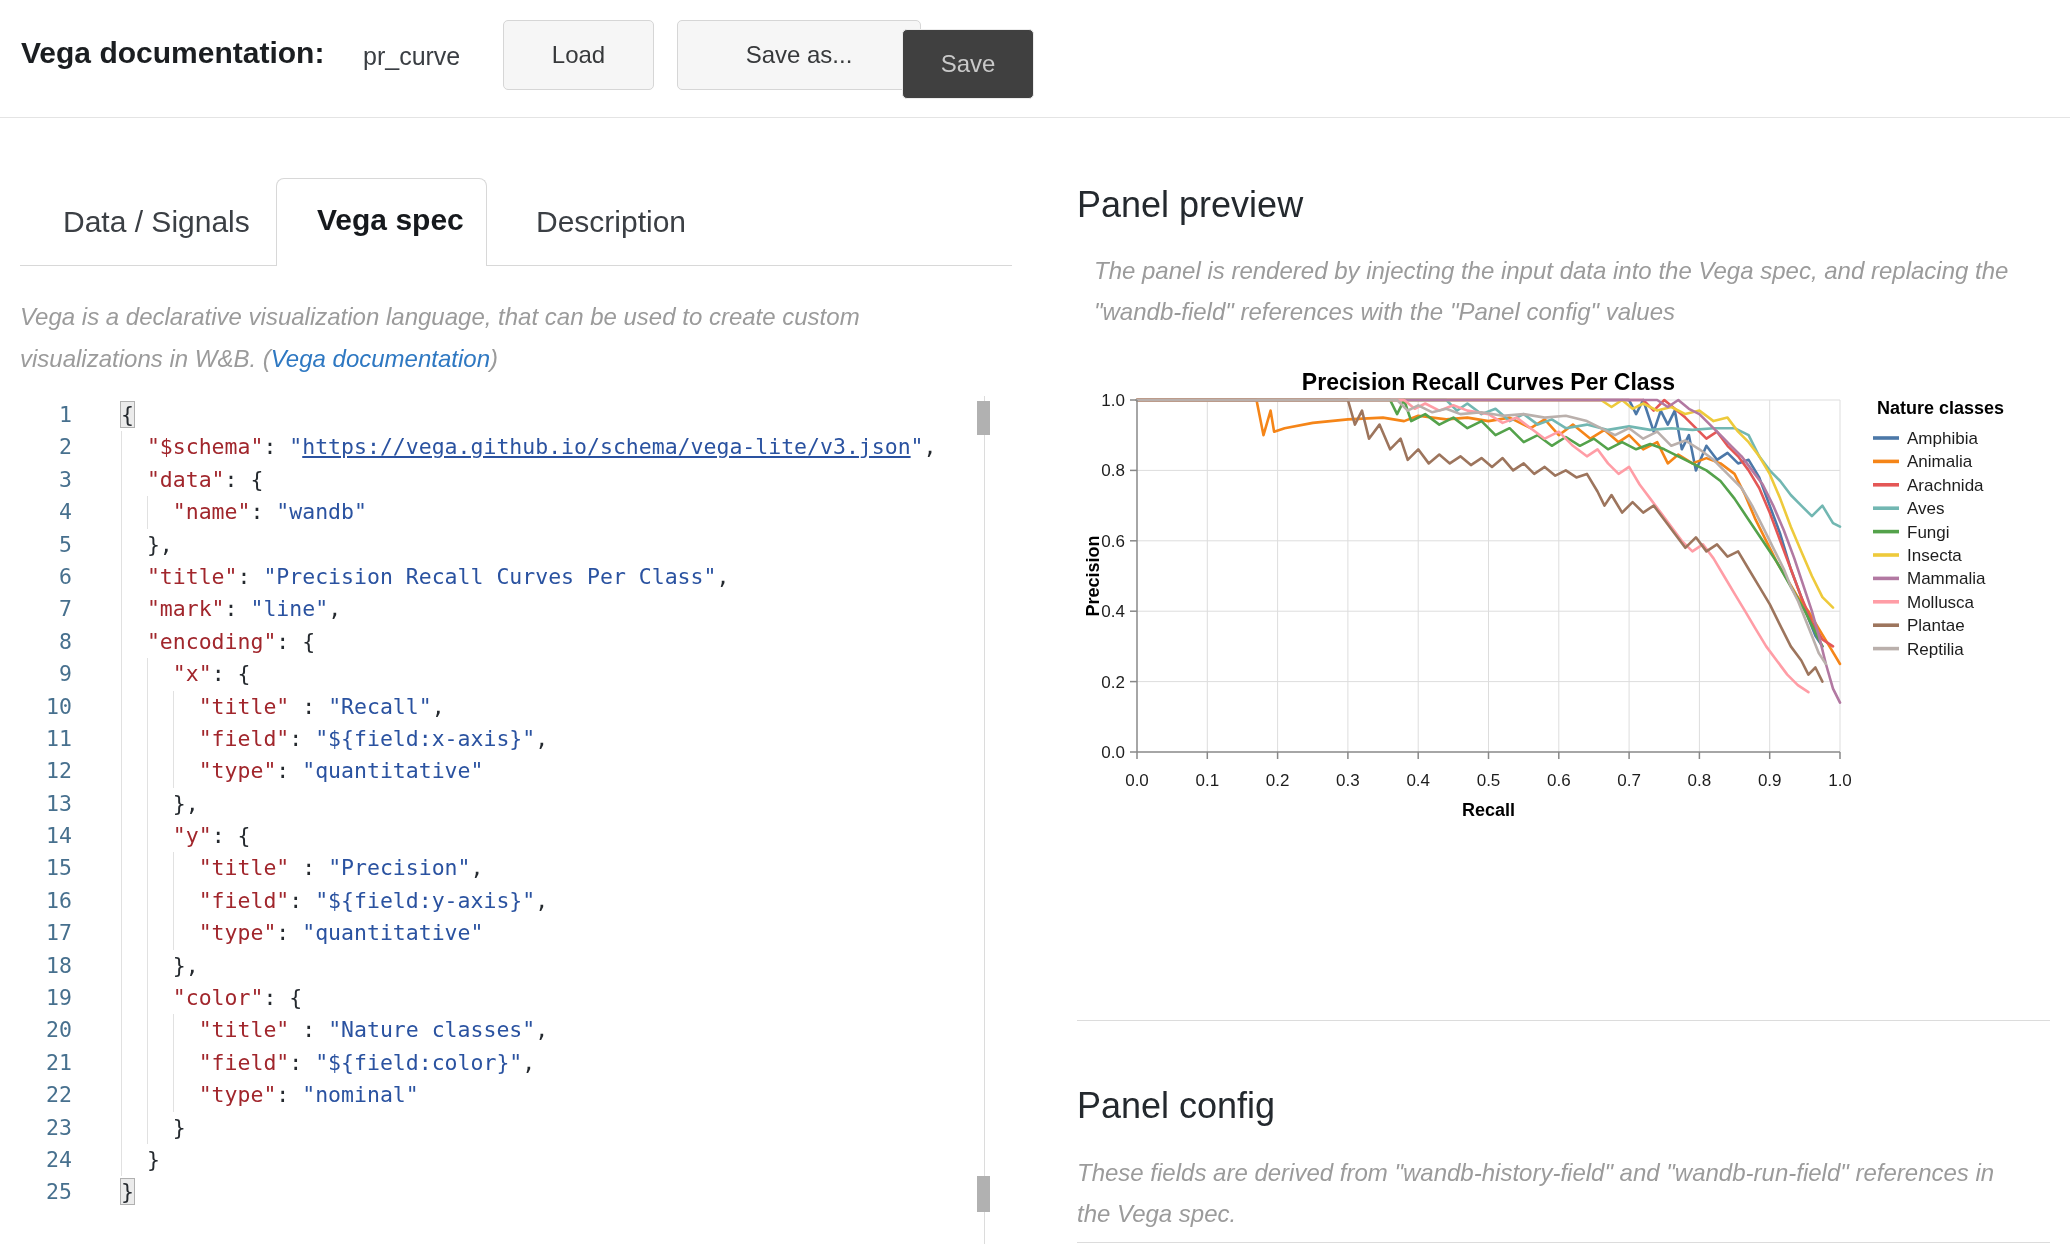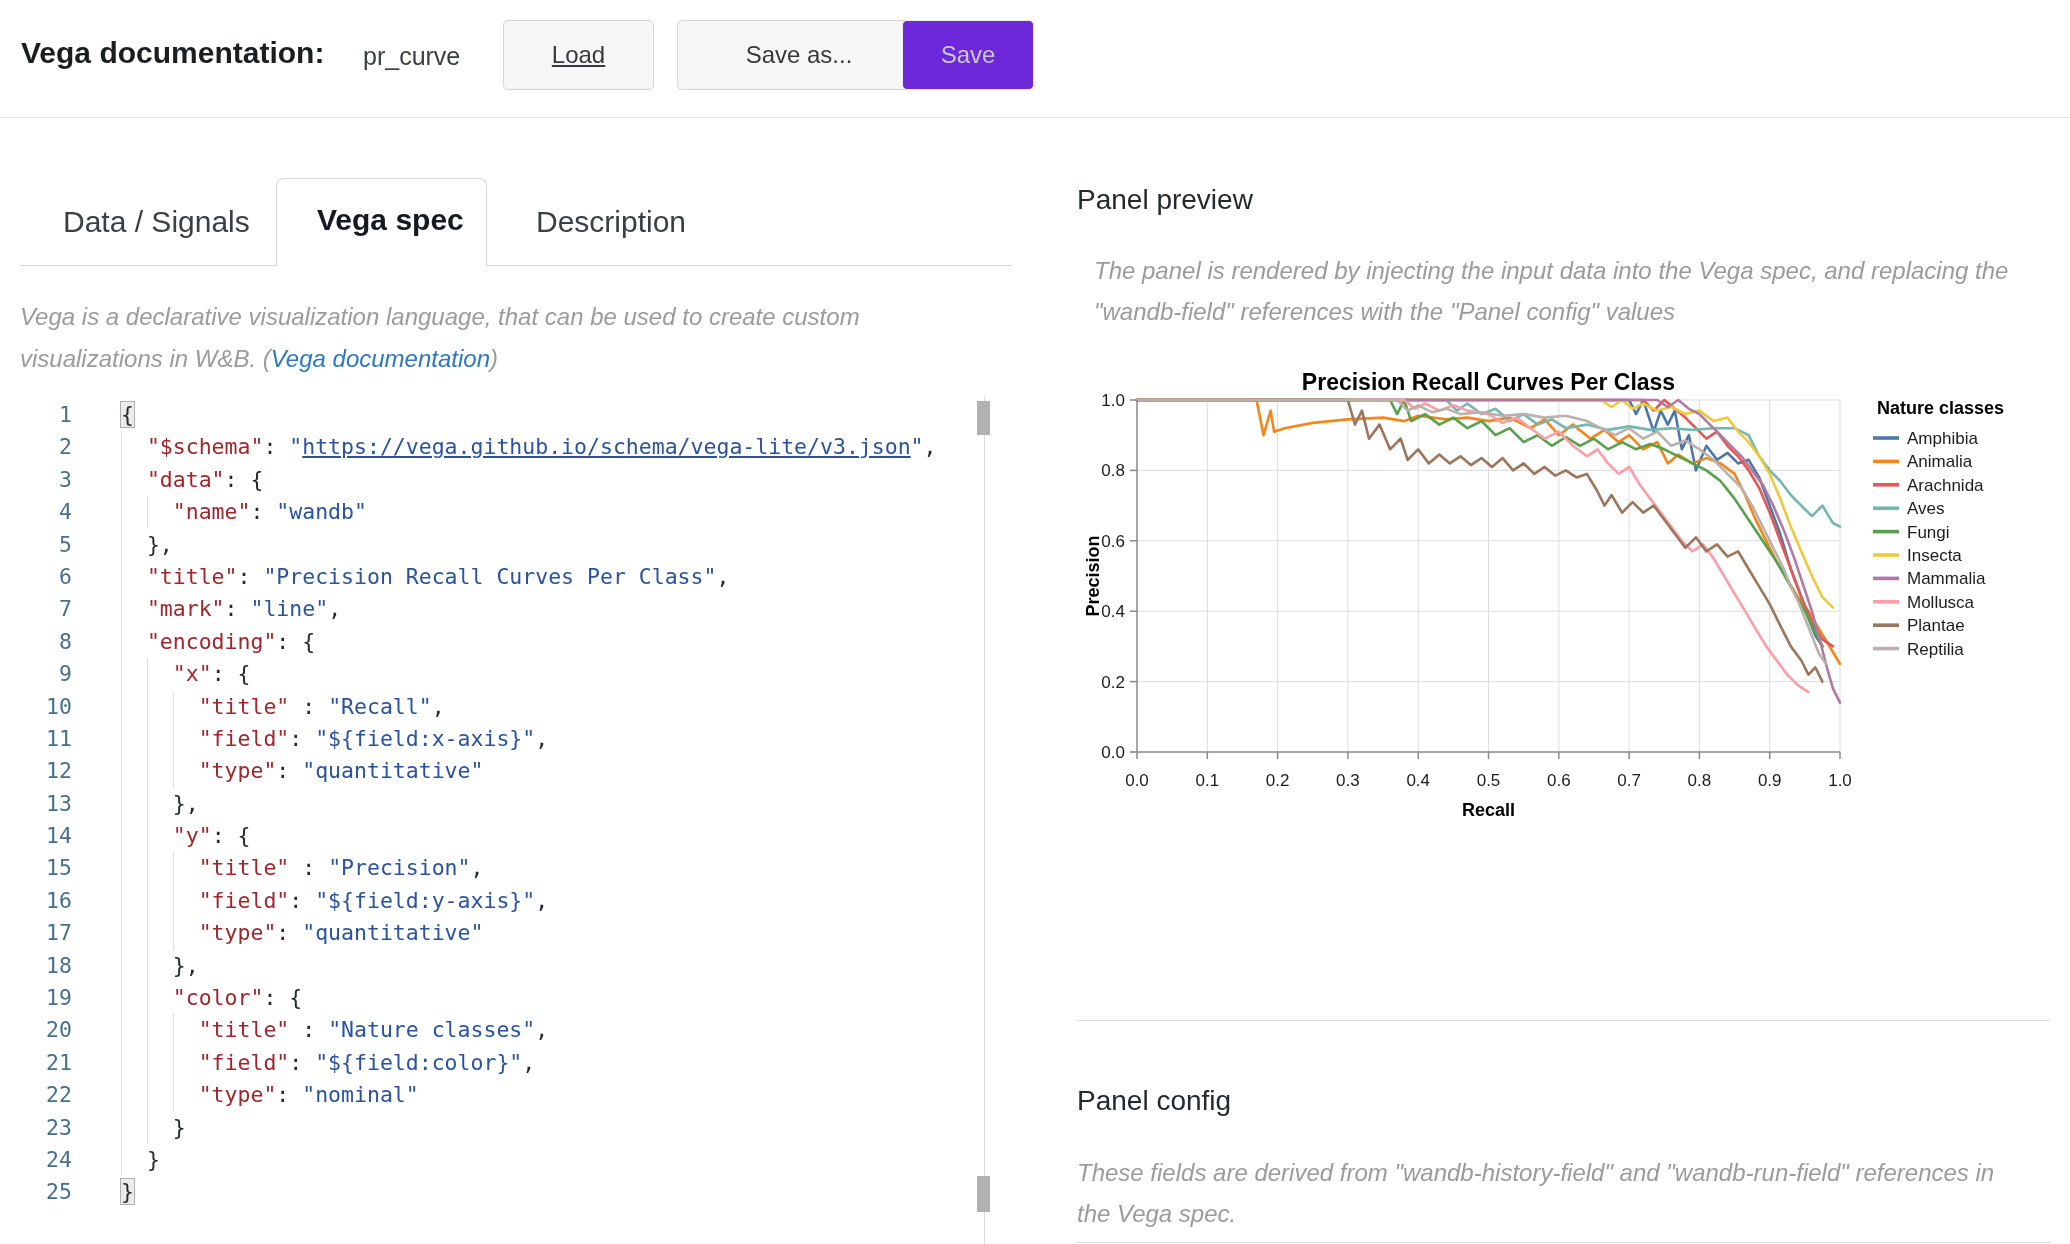--- a/index.html
+++ b/index.html
@@ -9,23 +9,23 @@
     background:#fff; font-family:"Liberation Sans", sans-serif; color:#24292e;
   }
   
   .hdr-title { position:absolute; left:21px; top:36px; font-size:30px; font-weight:bold; color:#1b1e21; }
   .hdr-name  { position:absolute; left:363px; top:42px; font-size:25px; color:#3a3e43; }
   .btn {
     position:absolute; top:20px; height:70px; border:1px solid #d6d6d6; border-radius:5px;
     background:#f6f6f6; color:#37393b; font-size:24px; font-family:"Liberation Sans", sans-serif;
     cursor:pointer;
   }
-  .btn-load   { left:503px; width:151px;text-decoration:underline; }
+  .btn-load   { left:503px; width:151px; }
   .btn-saveas { left:677px; width:244px; }
-  .btn-save   { left:902px; width:132px; background:#6d28d9; border-color:#ececec; color:#c9c9c9; }
+  .btn-save   { left:902px; width:132px; background:#404040; border-color:#ececec; color:#c9c9c9;margin-top:9px; }
   .hdr-divider { position:absolute; left:0; top:117px; width:2070px; height:1px; background:#e4e4e4; }
 
   
   .tabbar-line { position:absolute; left:20px; top:265px; width:992px; height:1px; background:#d8d8d8; }
   .tab { position:absolute; top:205px; font-size:30px; color:#3b3f44; cursor:pointer; }
   .tab-active-box {
     position:absolute; left:276px; top:178px; width:211px; height:88px;
     border:1px solid #d8d8d8; border-bottom:none; border-radius:8px 8px 0 0; background:#fff; z-index:2;
   }
   .tab-1 { left:63px; }
@@ -51,21 +51,21 @@
   .tk-k { color:#a1262c; }
   .tk-s { color:#2a52a0; }
   .tk-u { color:#2a52a0; text-decoration:underline; }
   .tk-b { color:#24292e; background:#ebebeb; box-shadow:0 0 0 1px #b0b0b0; }
   .ed-track { position:absolute; left:984px; top:396px; width:1px; height:848px; background:#dcdcdc; }
   .ed-thumb { position:absolute; left:977px; width:13px; background:#b1b1b1; cursor:pointer; }
   .ed-thumb-top { top:401px; height:34px; }
   .ed-thumb-bottom { top:1176px; height:36px; }
 
   
-  .rp-heading { position:absolute; left:1077px; font-size:28px; color:#24292e; }
+  .rp-heading { position:absolute; left:1077px; font-size:36px; color:#24292e; }
   .rp-heading-preview { top:184px; }
   .rp-heading-config  { top:1085px; }
   .rp-desc { position:absolute; left:1077px; width:930px; font-size:24px; font-style:italic;
              color:#9b9b9b; line-height:41px; }
   .rp-desc-preview { top:250px;margin-left:17px; }
   .rp-desc-config  { top:1152px; }
   .rp-divider { position:absolute; left:1077px; width:973px; height:1px; background:#dcdcdc; }
   .rp-divider-mid { top:1020px; }
   .rp-divider-bottom { top:1242px; }
   #chart { position:absolute; left:1077px; top:352px; width:973px; height:478px; }

